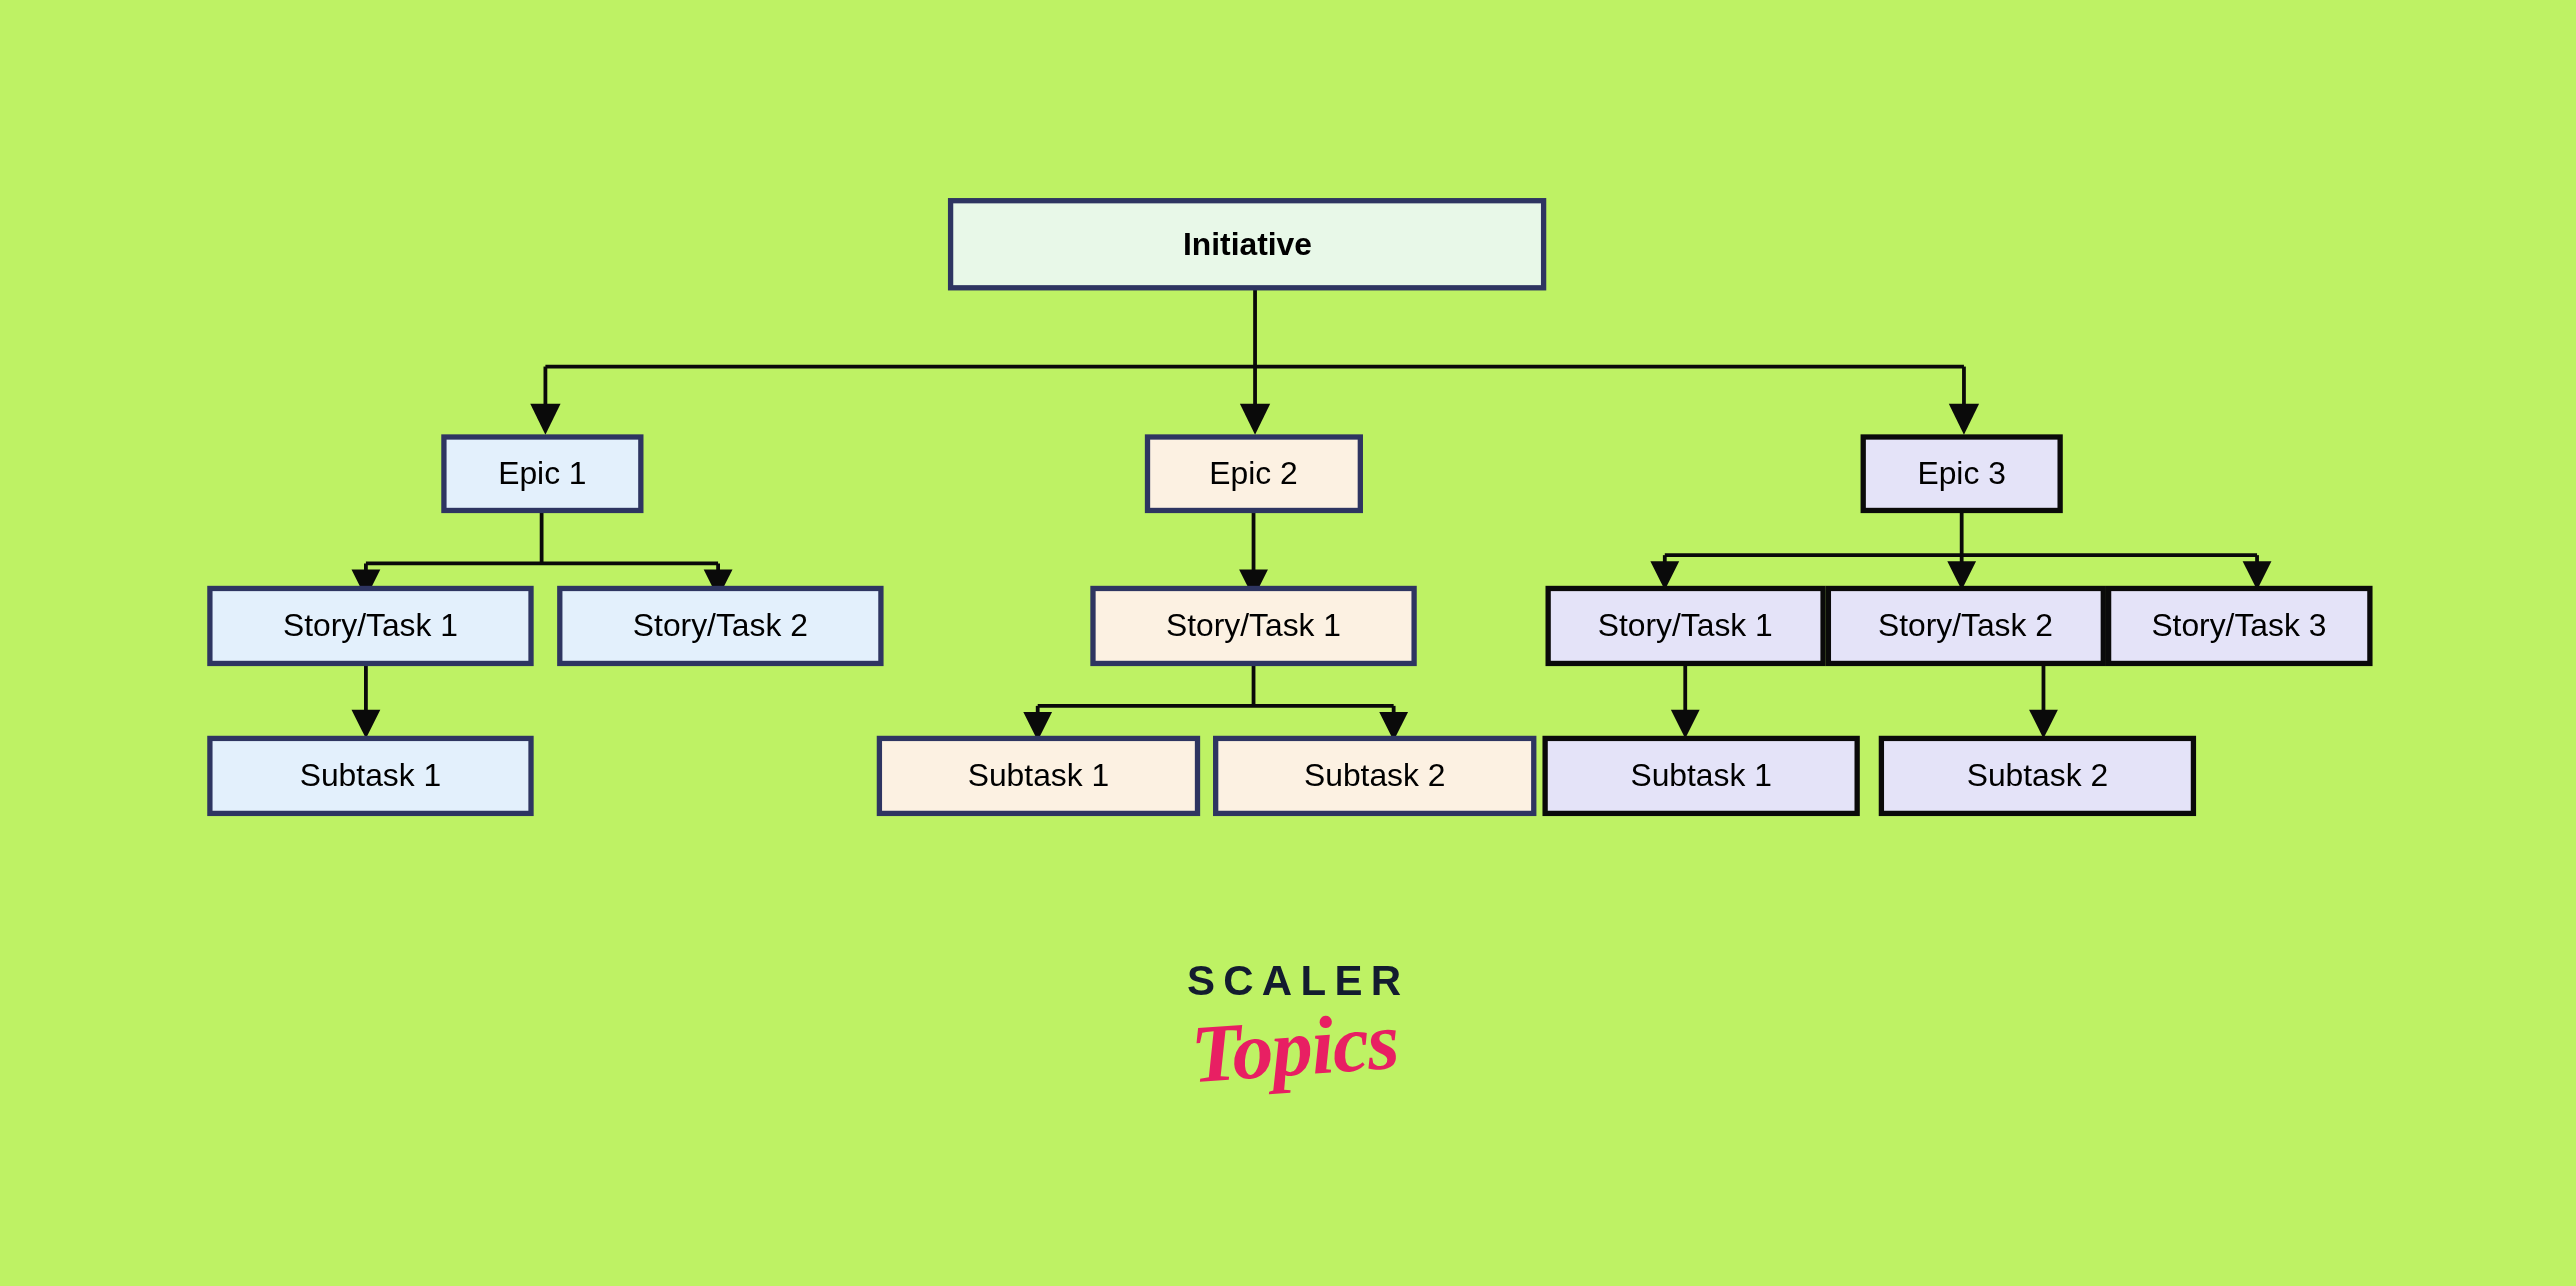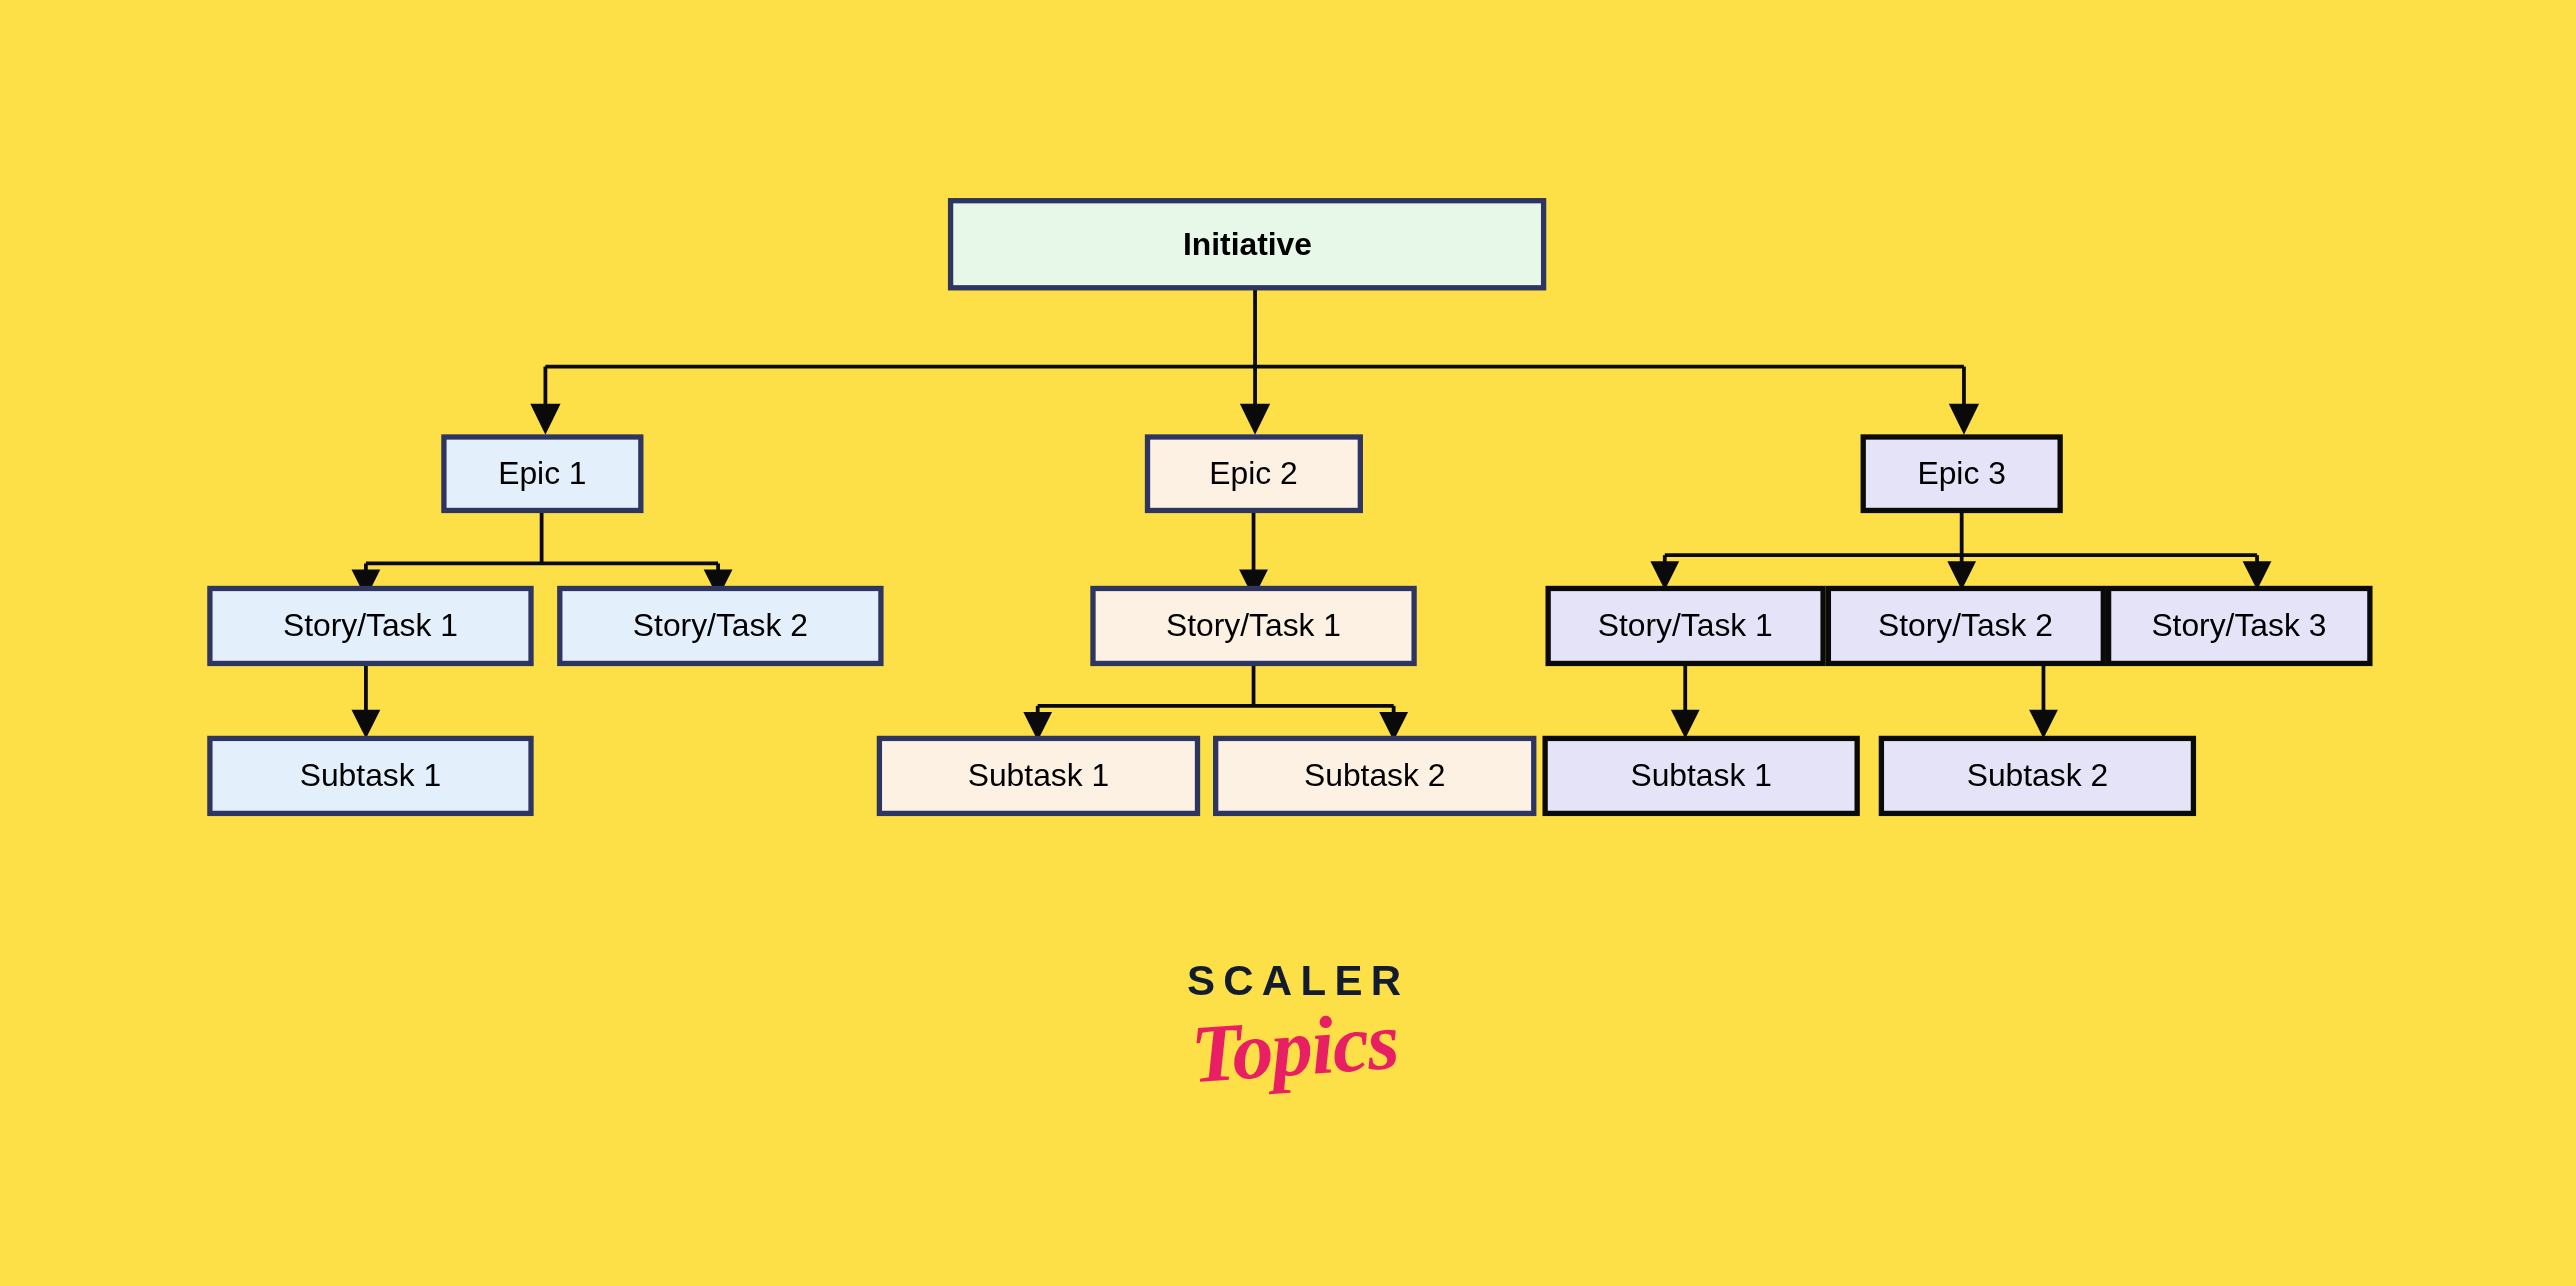--- a/index.html
+++ b/index.html
@@ -11,21 +11,21 @@
   body {
     width: 2576px;
     height: 1286px;
     font-family: "Liberation Sans", sans-serif;
     overflow: hidden;
   }
   #diagram-root {
     position: relative;
     width: 2576px;
     height: 1286px;
-    background: #fde047;
+    background: #bef264;
   }
   svg#hierarchy-svg {
     position: absolute;
     left: 0;
     top: 0;
     width: 2576px;
     height: 1286px;
     display: block;
   }
   .node-label {

